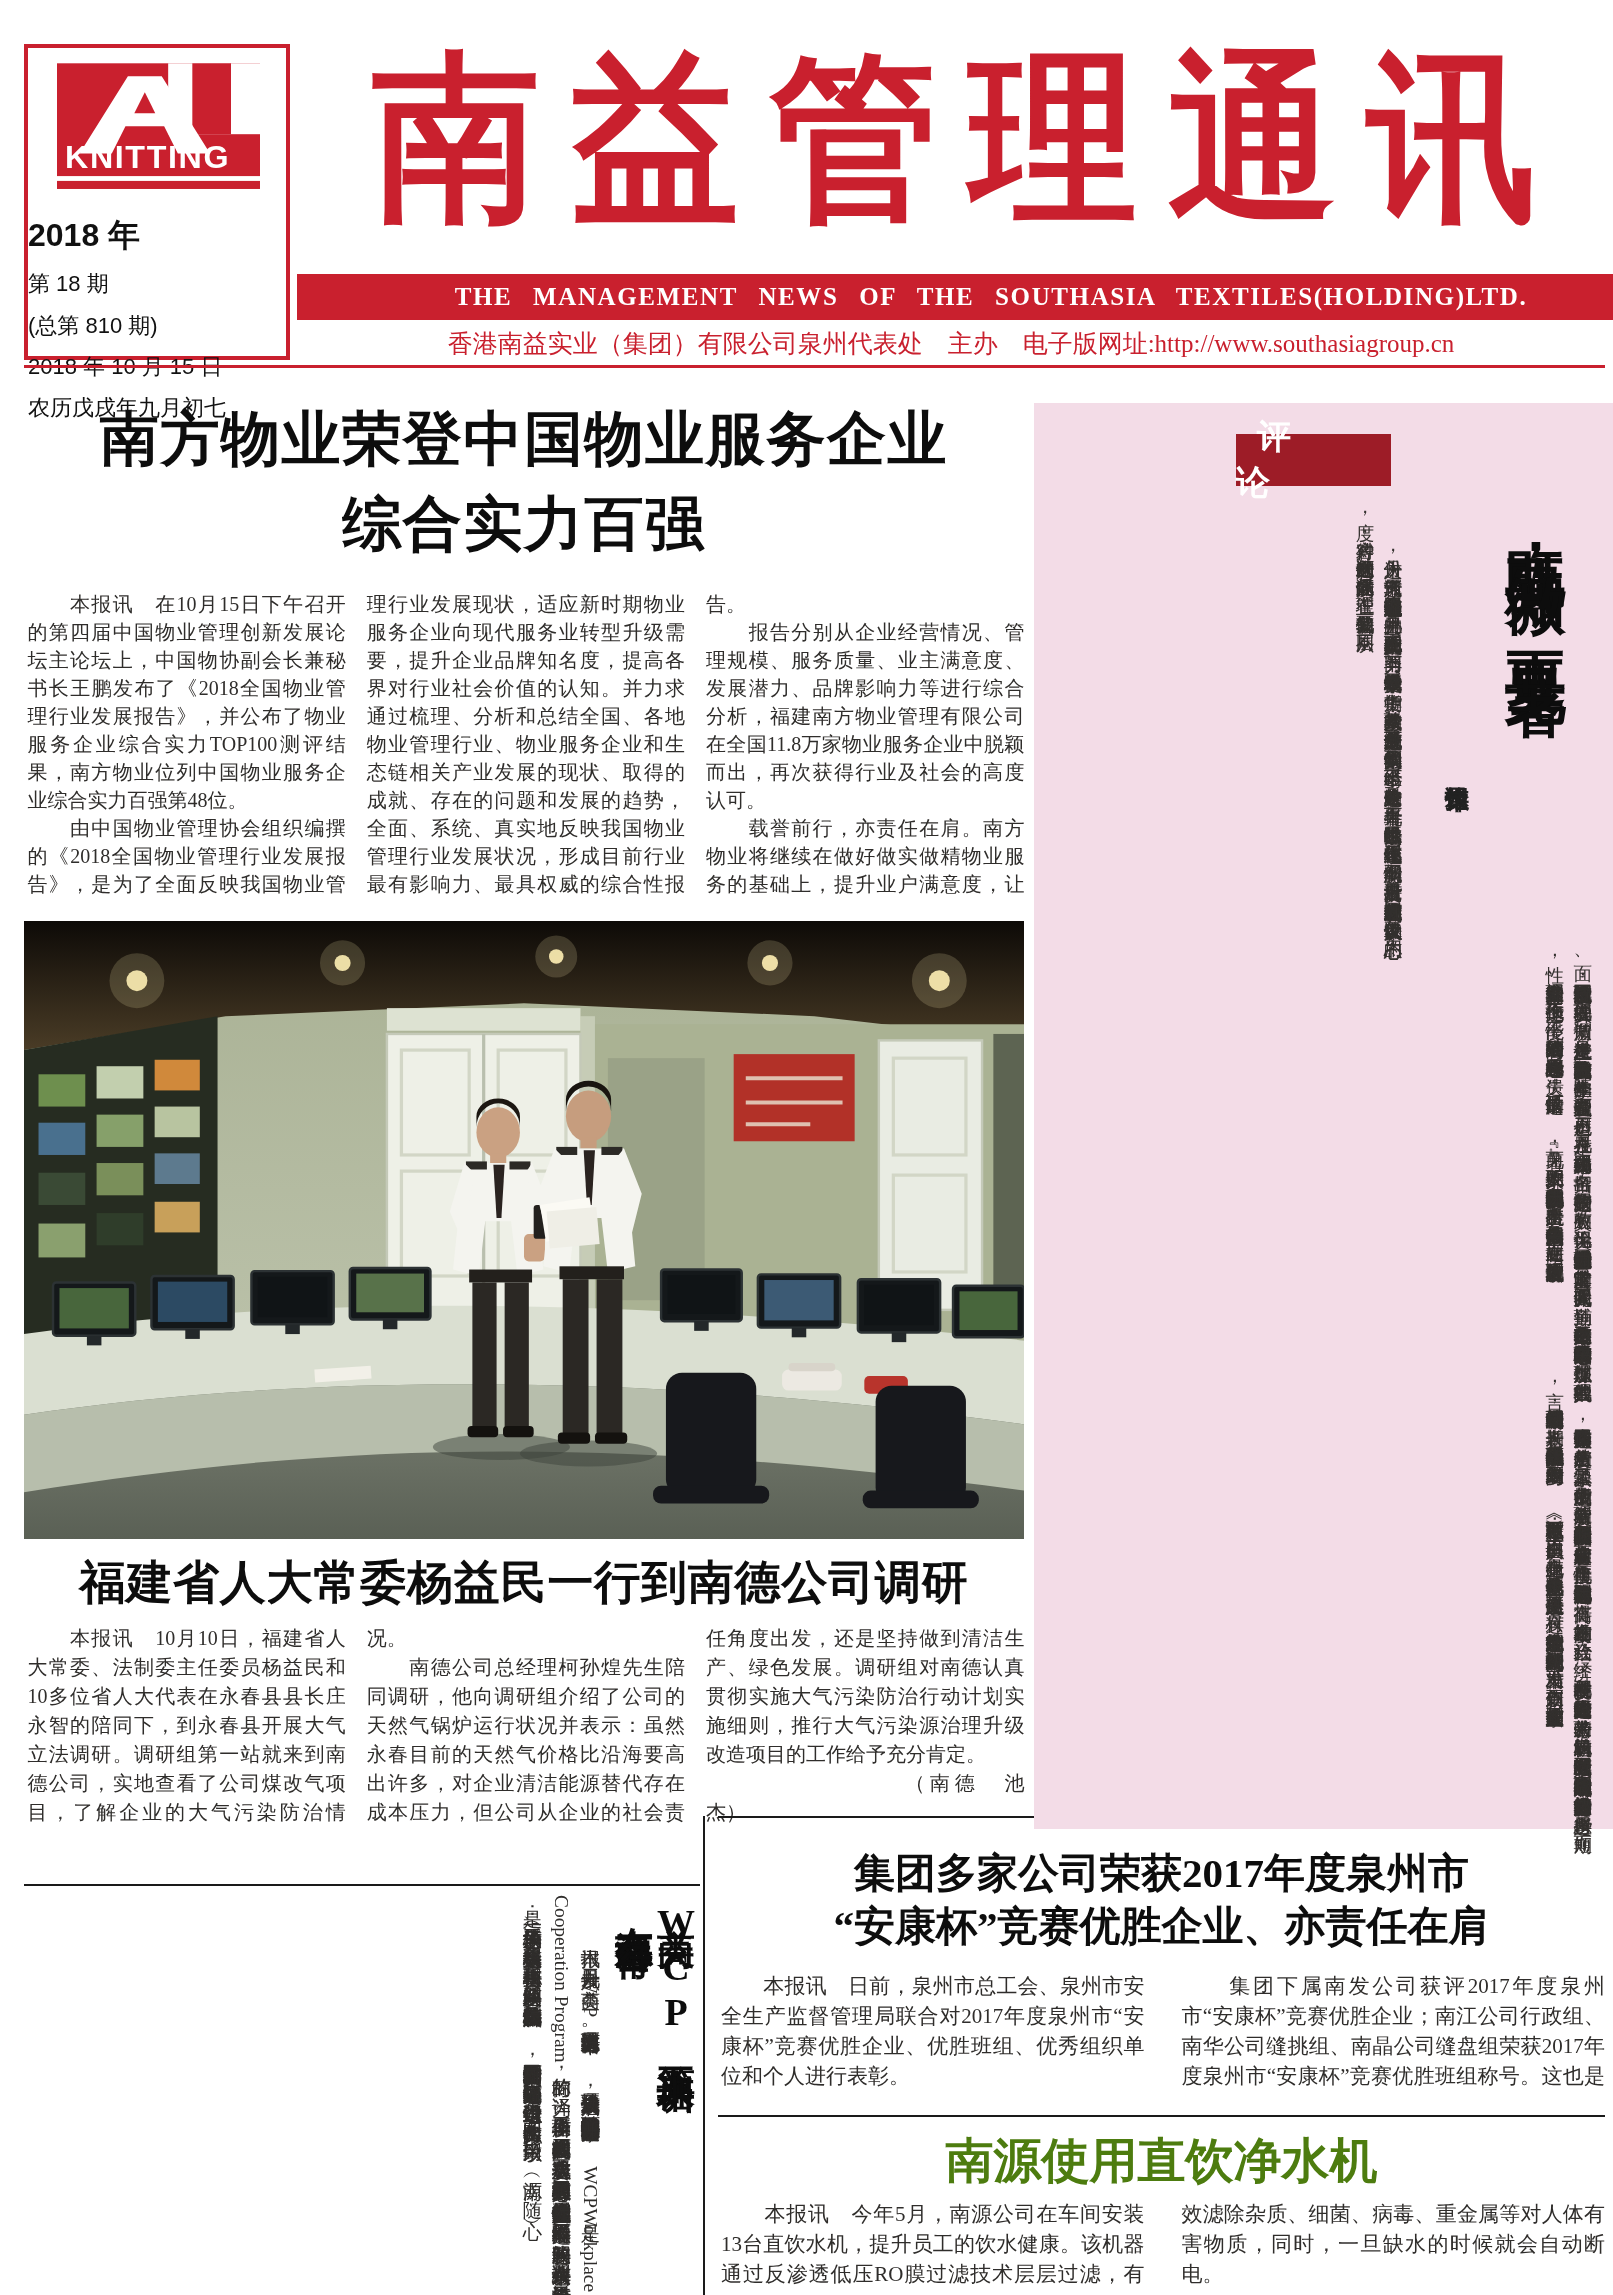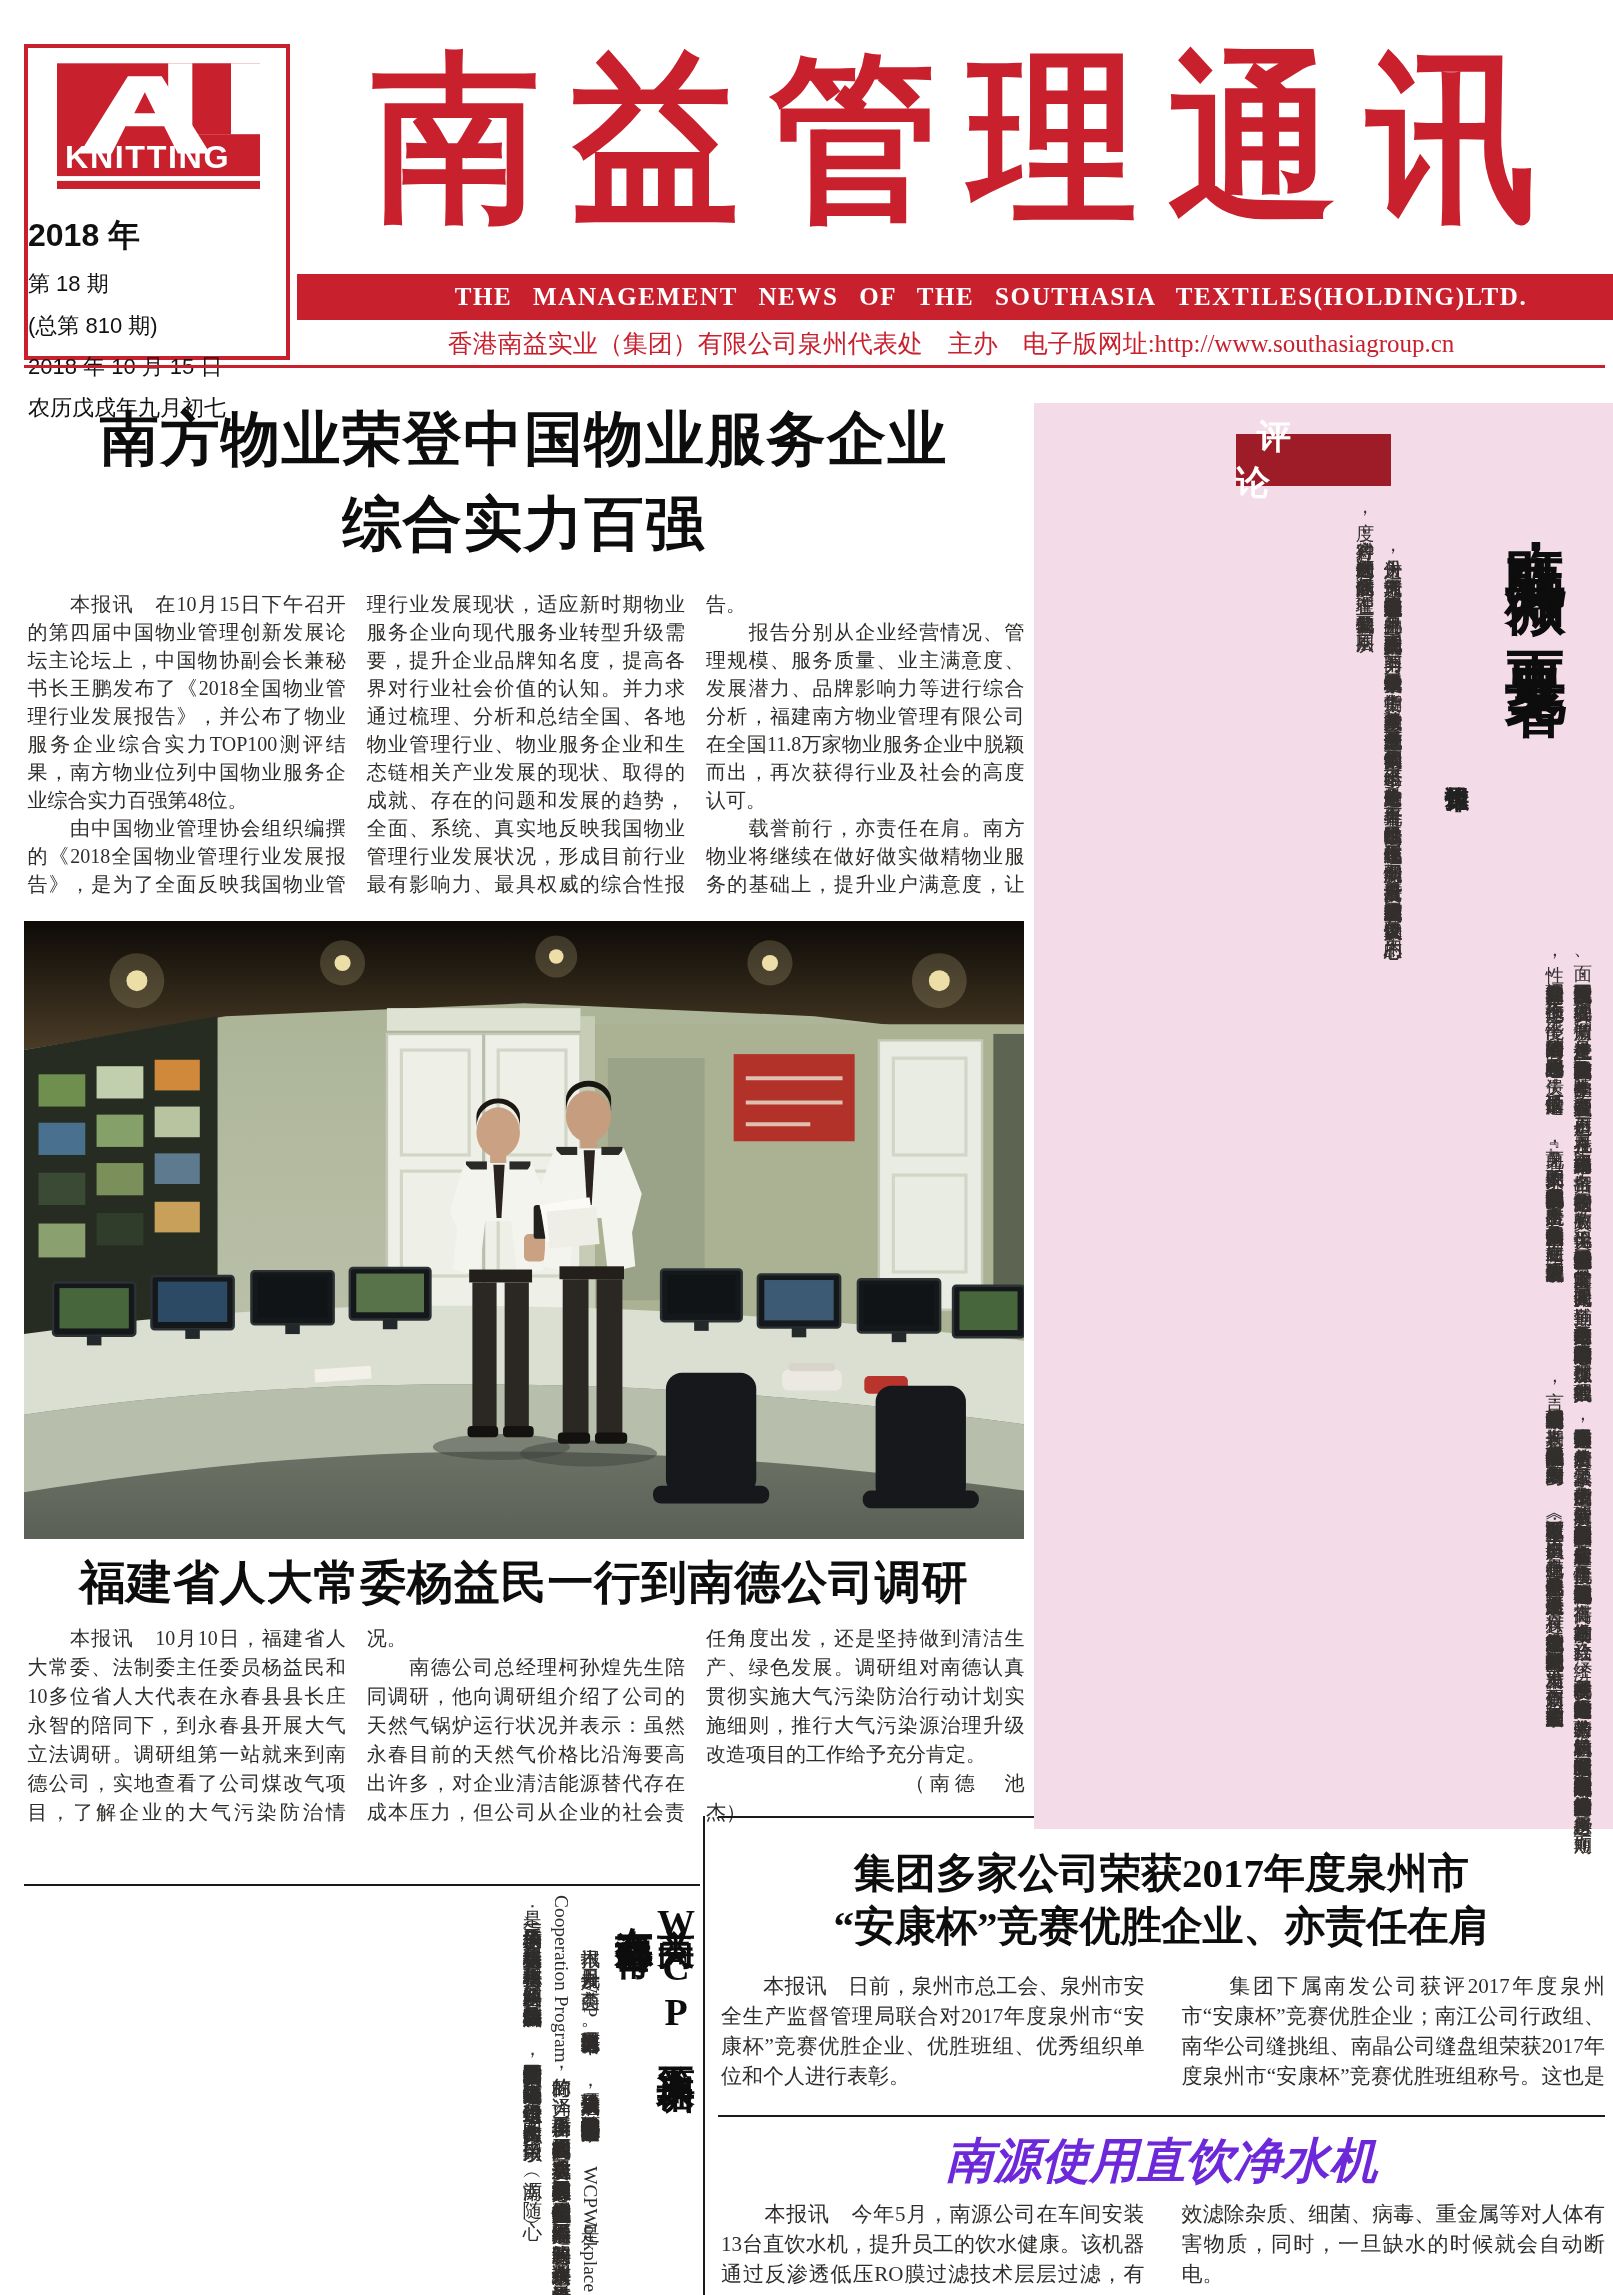--- a/index.html
+++ b/index.html
@@ -43,21 +43,21 @@
   .ruleC{left:718px;top:2115px;width:887px;height:2.4px;background:#1a1a1a;}
 
   
   .wcp-title{left:613px;top:1897px;width:84px;height:394px;font-size:38px;font-weight:bold;color:#0d0d0d;
              line-height:42px;letter-spacing:2.4px;}
   .wcp-body{left:26px;top:1895px;width:579px;height:397px;font-size:19.4px;line-height:29px;color:#2f2d2b;}
 
   
   .head3{left:718px;top:1847px;width:887px;font-size:41px;font-weight:bold;text-align:center;color:#0d0d0d;line-height:53px;}
   .art3{left:721px;top:1971px;width:884px;height:139px;font-size:21px;line-height:30px;color:#2f2d2b;}
-  .head4{left:718px;top:2129px;width:887px;font-size:48px;font-weight:bold;text-align:center;color:#6d28d9;font-style:italic;}
+  .head4{left:718px;top:2129px;width:887px;font-size:48px;font-weight:bold;text-align:center;color:#4d7c0f;}
   .art4{left:721px;top:2199px;width:884px;height:94px;font-size:21px;line-height:30px;color:#2f2d2b;}
 
   
   .pinkbox{left:1034px;top:403px;width:571px;height:1426px;background:#f3dce7;padding-left:12px;}
   .plabel{left:202px;top:31px;width:155px;height:52px;background:#9d1c27;color:#fff;display:flex;align-items:center;justify-content:center;
           font-size:34px;font-weight:bold;letter-spacing:21px;text-indent:21px;}
   .ptitle{left:461px;top:100px;width:81px;height:678px;font-size:61px;font-weight:bold;color:#0d0d0d;letter-spacing:8px;}
   .pbyline{left:402px;top:365px;width:37px;height:210px;font-size:24px;font-weight:bold;color:#222;}
   .pband{font-size:18.6px;line-height:28px;color:#33302e;}
   .pb1{left:8px;top:105px;width:365px;height:418px;}

